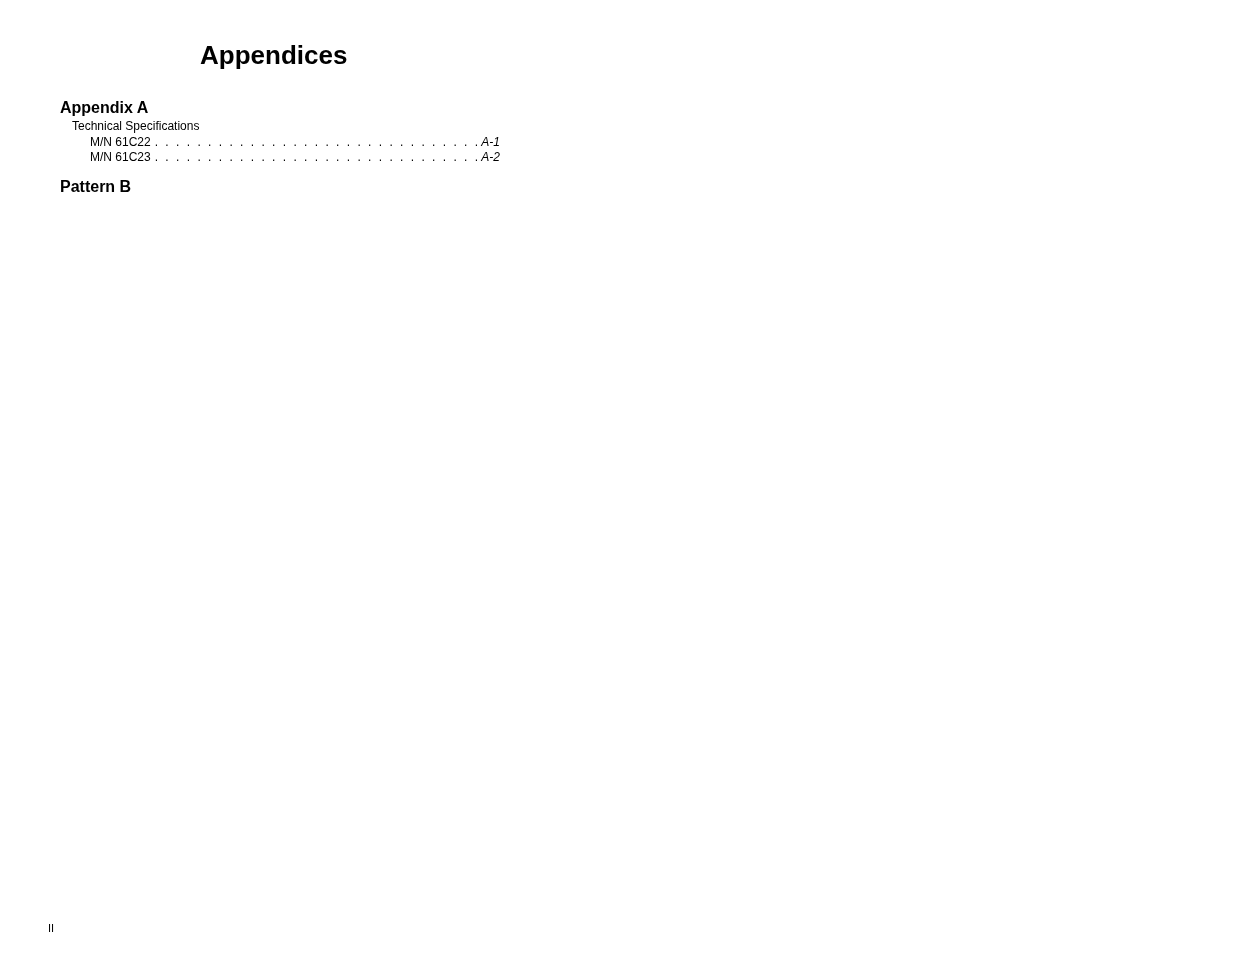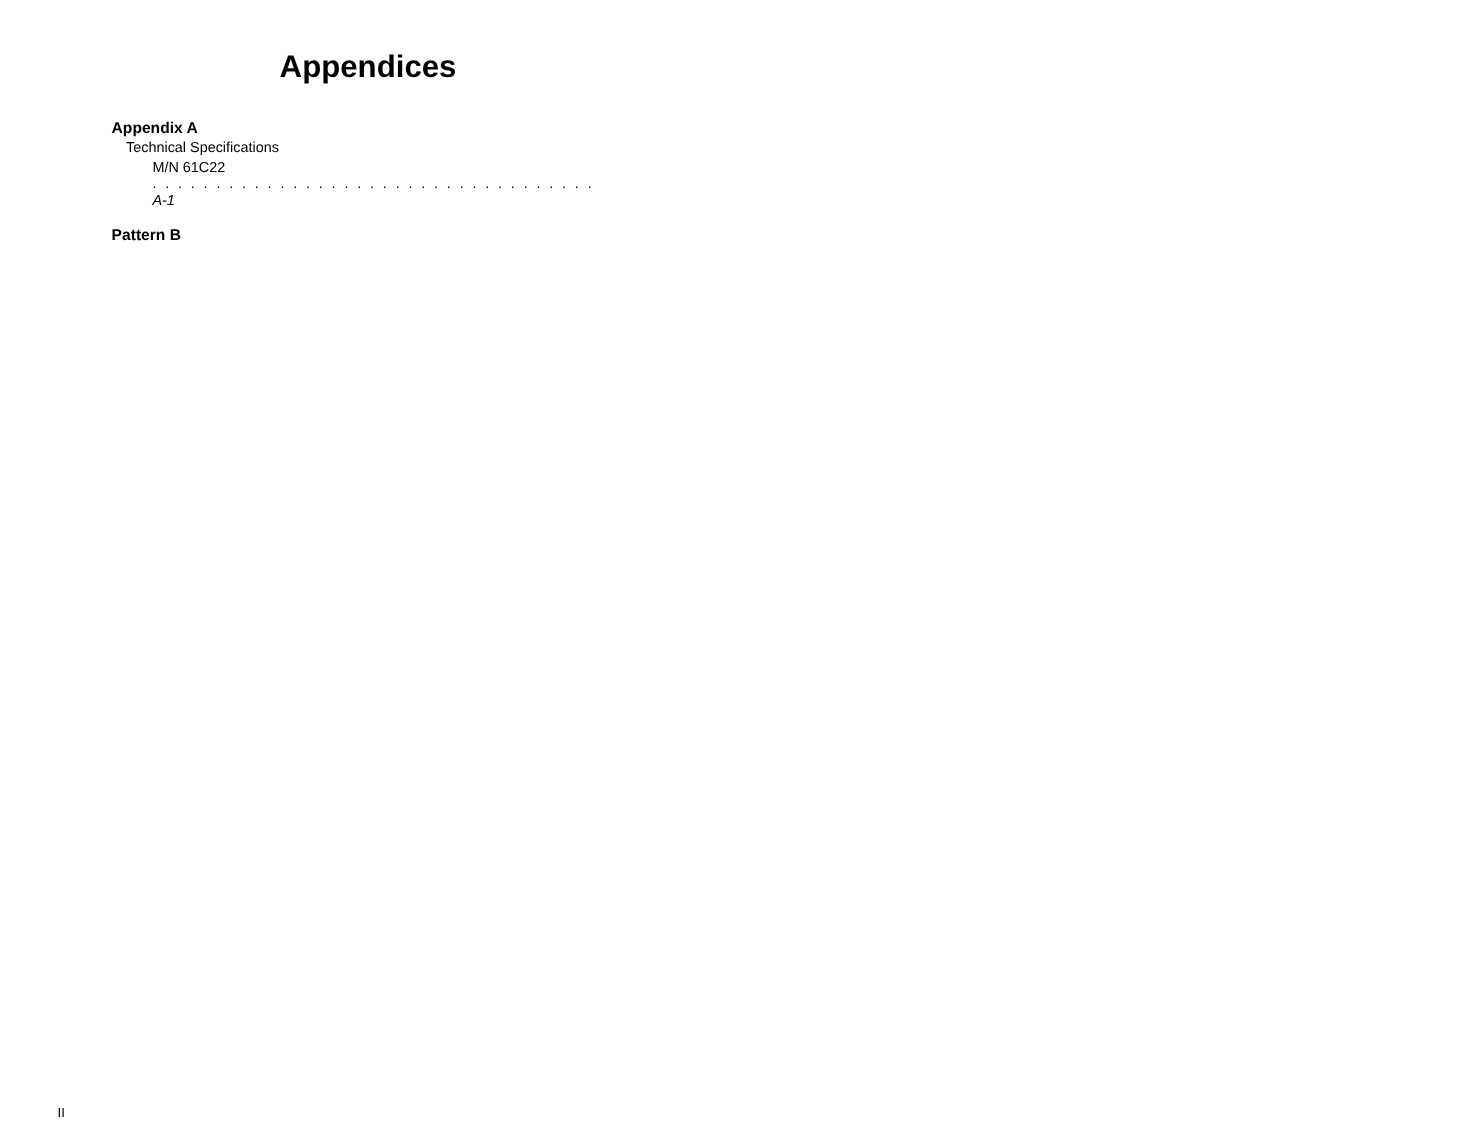--- a/index.html
+++ b/index.html
@@ -9,51 +9,50 @@
     }
     body {
       font-family: Arial, Helvetica, sans-serif;
       background: #ffffff;
       width: 1235px;
       height: 954px;
       position: relative;
       color: #000000;
     }
     .page-content {
-      padding: 40px 60px 20px 93px;
+      padding: 40px 60px 20px 60px;
       max-width: 560px;
     }
     .page-title {
       font-size: 26px;
       font-weight: bold;
       margin-left: 140px;
       margin-bottom: 28px;
     }
     .appendix-section {
       margin-bottom: 14px;
     }
     .appendix-heading {
-      font-size: 13px;
+      font-size: 16px;
       font-weight: bold;
       margin-bottom: 2px;
     }
     .sub-heading {
       font-size: 12px;
       margin-left: 12px;
       margin-bottom: 2px;
     }
     .toc-line {
       display: flex;
       align-items: baseline;
       font-size: 12px;
       margin-left: 30px;
       margin-bottom: 1px;
       white-space: nowrap;
       overflow: hidden;
-      flex-direction: column;
     }
     .toc-label {
       flex: 0 0 auto;
     }
     .toc-dots {
       flex: 1 1 auto;
       overflow: hidden;
       letter-spacing: 2px;
       margin: 0 4px;
     }
@@ -78,20 +77,25 @@
   <h1 class="page-title">Appendices</h1>
 
   <div class="appendix-section">
     <div class="appendix-heading">Appendix A</div>
     <div class="sub-heading">Technical Specifications</div>
     <div class="toc-line">
       <span class="toc-label">M/N 61C22</span>
       <span class="toc-dots"></span>
       <span class="toc-page">A-1</span>
     </div>
+    <div class="toc-line">
+      <span class="toc-label">M/N 61C23</span>
+      <span class="toc-dots"></span>
+      <span class="toc-page">A-2</span>
+    </div>
   </div>
 
   <div class="appendix-section">
     <div class="appendix-heading">Pattern B</div>
   </div>
 </div>
 
 <div class="page-number">II</div>
 
 </body></html>

